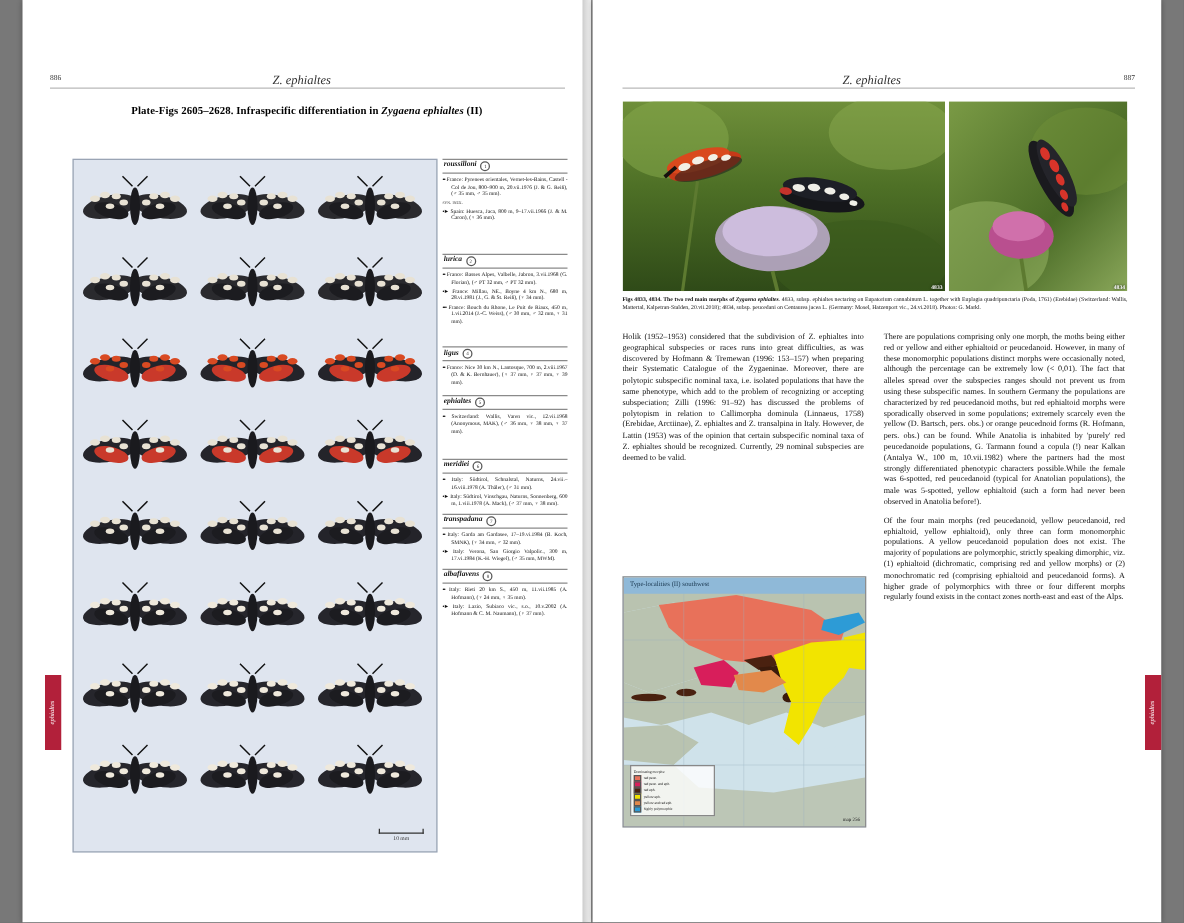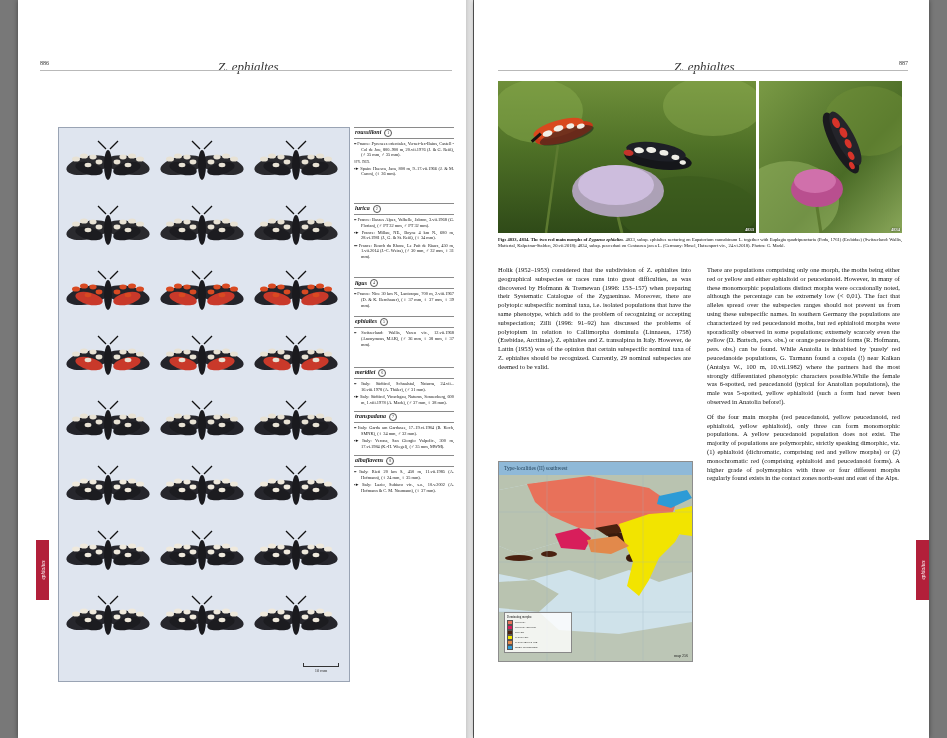--- a/index.html
+++ b/index.html
@@ -13,21 +13,21 @@
   
   .page{position:absolute;top:0;background:#ffffff;height:738px;}
   .page.left{left:18px;width:455px;box-shadow:0 0 5px rgba(0,0,0,.45);}
   .page.right{left:474px;width:455px;box-shadow:0 0 5px rgba(0,0,0,.45);}
   .gutter{position:absolute;left:466px;top:0;width:16px;height:738px;
      background:linear-gradient(to right,rgba(0,0,0,.20),rgba(0,0,0,.03) 45%,rgba(0,0,0,.18));}
 
   
   .runhead{position:absolute;top:60px;height:14px;font-size:6px;color:#333;}
   .runhead .num{position:absolute;font-size:6px;}
-  .runhead .ital{position:absolute;font-style:italic;font-size:13px;}
+  .runhead .ital{position:absolute;font-style:italic;font-size:10px;}
   .rule{position:absolute;height:1px;background:#b9b9b9;}
 
   
   .plate-title{position:absolute;left:40px;top:83px;width:375px;text-align:center;}
   .plate-title .l1{font-size:8.6px;font-weight:bold;letter-spacing:.1px;}
   .plate-title .l1 i{font-style:italic;}
   .plate-title .l2{font-size:8px;margin-top:4px;}
 
   .plate-box{position:absolute;left:40px;top:127px;width:290px;height:553px;
      background:#dfe5ef;border:1px solid #9aa4b4;overflow:hidden;}
@@ -95,20 +95,23 @@
 
   <div class="page left">
 
     <div class="runhead" style="left:22px;width:412px;">
       <span class="num" style="left:0;top:0;">886</span>
       <span class="ital" style="left:178px;top:-1px;">Z. ephialtes</span>
     </div>
     <div class="rule" style="left:22px;top:70px;width:412px;"></div>
 
     <div class="plate-title">
+      <div class="l1">
+        <span>Plate-Figs 2605–2628. Infraspecific differentiation in </span><i>Zygaena ephialtes</i><span> (II)</span>
+      </div>
     </div>
 
     <div class="plate-box">
       <div class="specimen-grid" id="grid">
           <div class="srow">
             <div class="moth" style="left: 0px;"><svg width="86" height="58" viewBox="0 0 86 58">
                 <g transform="translate(43,29)">
                   <ellipse cx="-20" cy="-2" rx="22" ry="9" fill="#2a2a2e" transform="rotate(-12)"></ellipse>
                   <ellipse cx="20" cy="-2" rx="22" ry="9" fill="#2a2a2e" transform="rotate(12)"></ellipse>
                   <ellipse cx="-17" cy="10" rx="14" ry="6" fill="#1c1c20" transform="rotate(14)"></ellipse>

